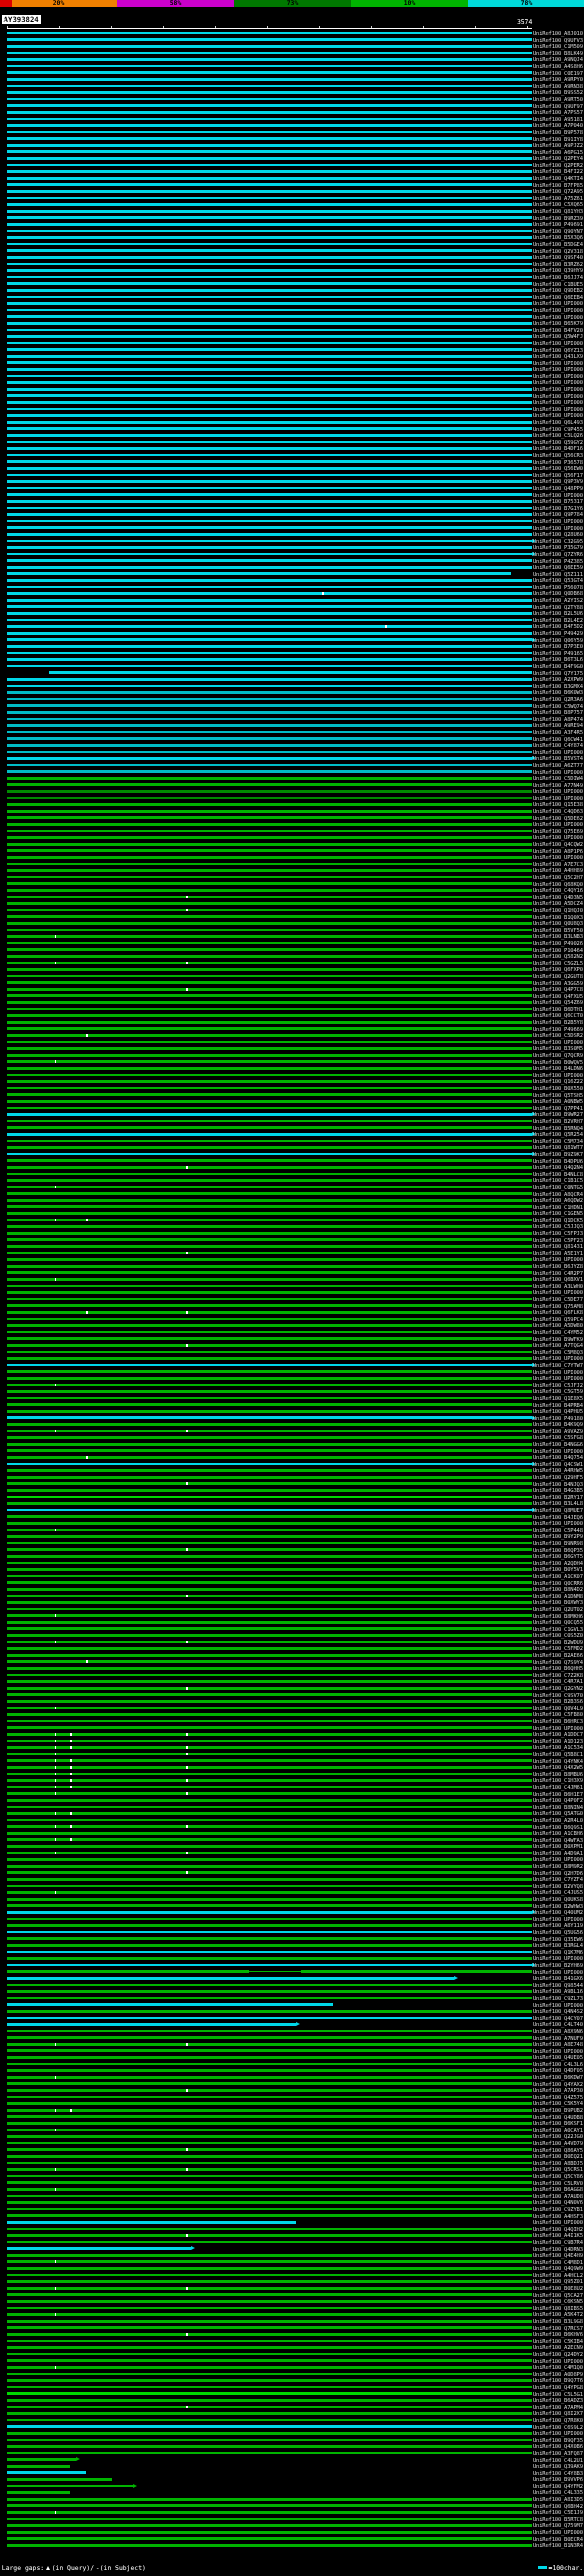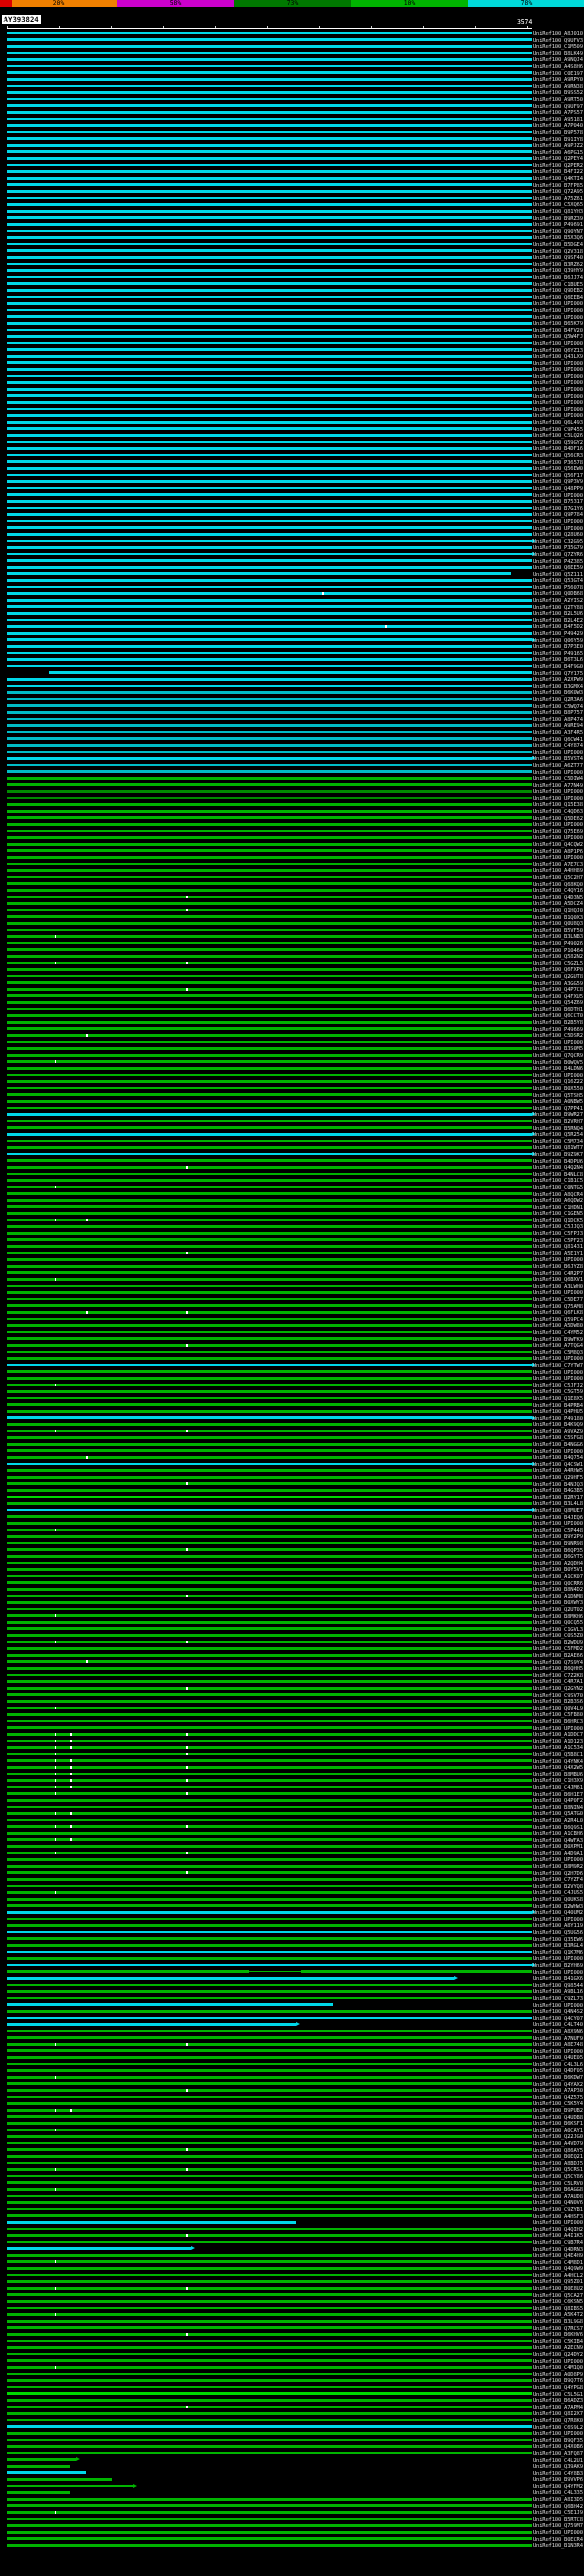--- a/index.html
+++ b/index.html
@@ -2,21 +2,21 @@
 <html style="font-size:14.6px"><head>
 <meta charset="utf-8">
 <style>
   *{box-sizing:border-box;margin:0;padding:0}
   html,body{margin:0;padding:0;background:#000}
   .screen{position:relative;width:585px;height:2576px;background:#000;overflow:hidden;
           font-family:"DejaVu Sans Mono","Liberation Mono",monospace}
   
   .scalebar{position:absolute;top:0;left:0;width:585px;height:7.3px;display:flex}
   .band{height:100%}
-  .scale-label{position:absolute;top:0;height:21px;line-height:7.3px;font-size:6.4px;font-weight:normal;
+  .scale-label{position:absolute;top:0;height:21px;line-height:7.3px;font-size:6.4px;font-weight:bold;
                color:#000;transform:translateX(-50%);white-space:nowrap}
   
   .query-row{position:absolute;top:8.2px;left:1.8px;height:10px}
   .query-name{display:inline-block;background:#fff;color:#000;font-size:7.3px;line-height:9.1px;
               padding:0 1.8px;font-weight:bold}
   
   .ruler{position:absolute;top:18.3px;left:7.3px;width:525px;height:11px;border-bottom:0.9px solid #fff}
   .ruler-ticks{position:absolute;bottom:0;left:0;width:100%;height:2.7px;
                background:repeating-linear-gradient(to right,#ccc 0,#ccc 0.9px,transparent 0.9px,transparent 52px)}
   .ruler-start{position:absolute;left:-4.6px;top:0;font-size:6.4px;color:#fff}
@@ -2465,15 +2465,27 @@
         <span class="hlabel">UniRef100_B0ECR4</span>
       </div>
       <div class="row">
         <div class="track">
           <div class="bar" style="left: 0%; width: 100%; background: rgb(0, 180, 0);"></div>
         </div>
         <span class="hlabel">UniRef100_B1N3R4</span>
       </div>
     </div>
 
+  <div class="footer">
+    <div class="legend-left">
+      <span>Large gaps:</span>
+      <span class="tri-up"></span>
+      <span>(in Query)/</span>
+      <span>-(in Subject)</span>
+    </div>
+    <div class="legend-right">
+      <span class="scale-swatch"></span>
+      <span>=100char.</span>
+    </div>
+  </div>
 
 </div>
 
 
 </body></html>

